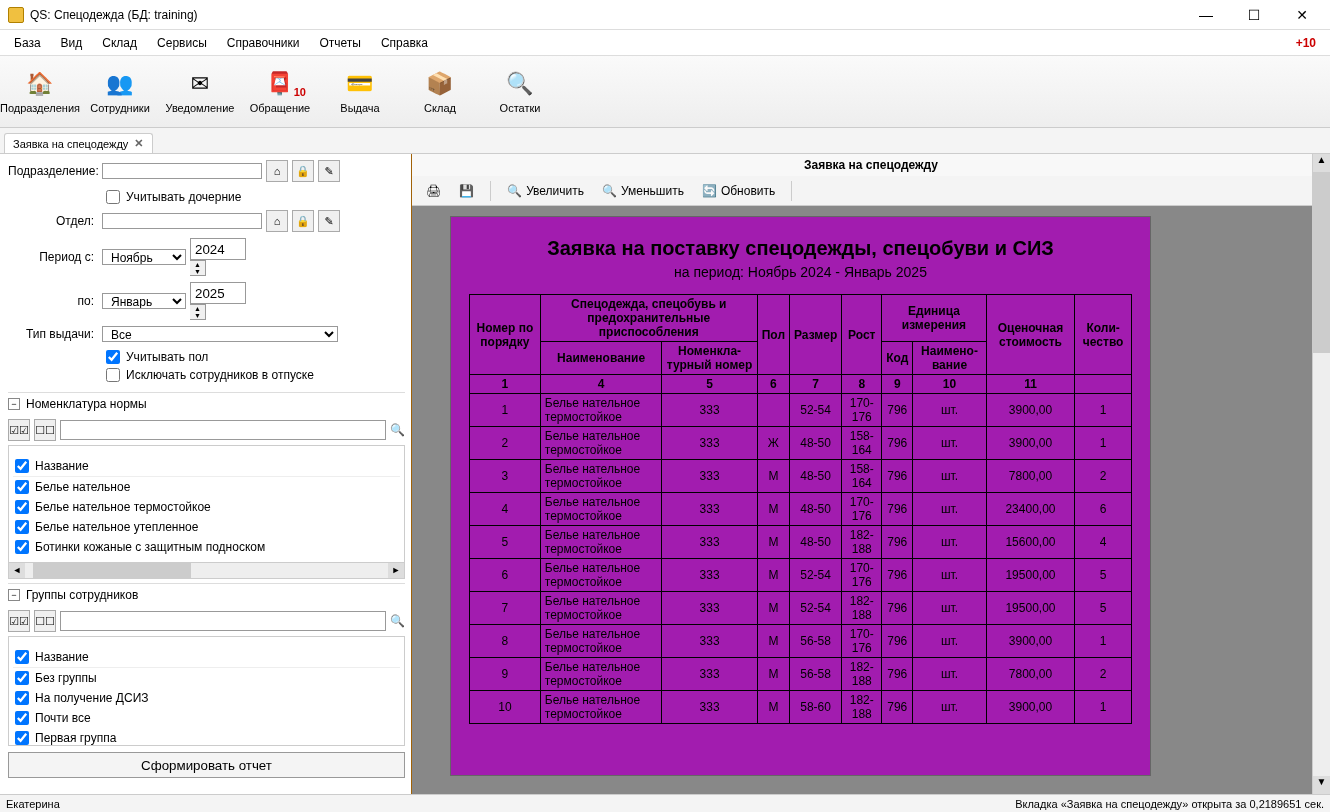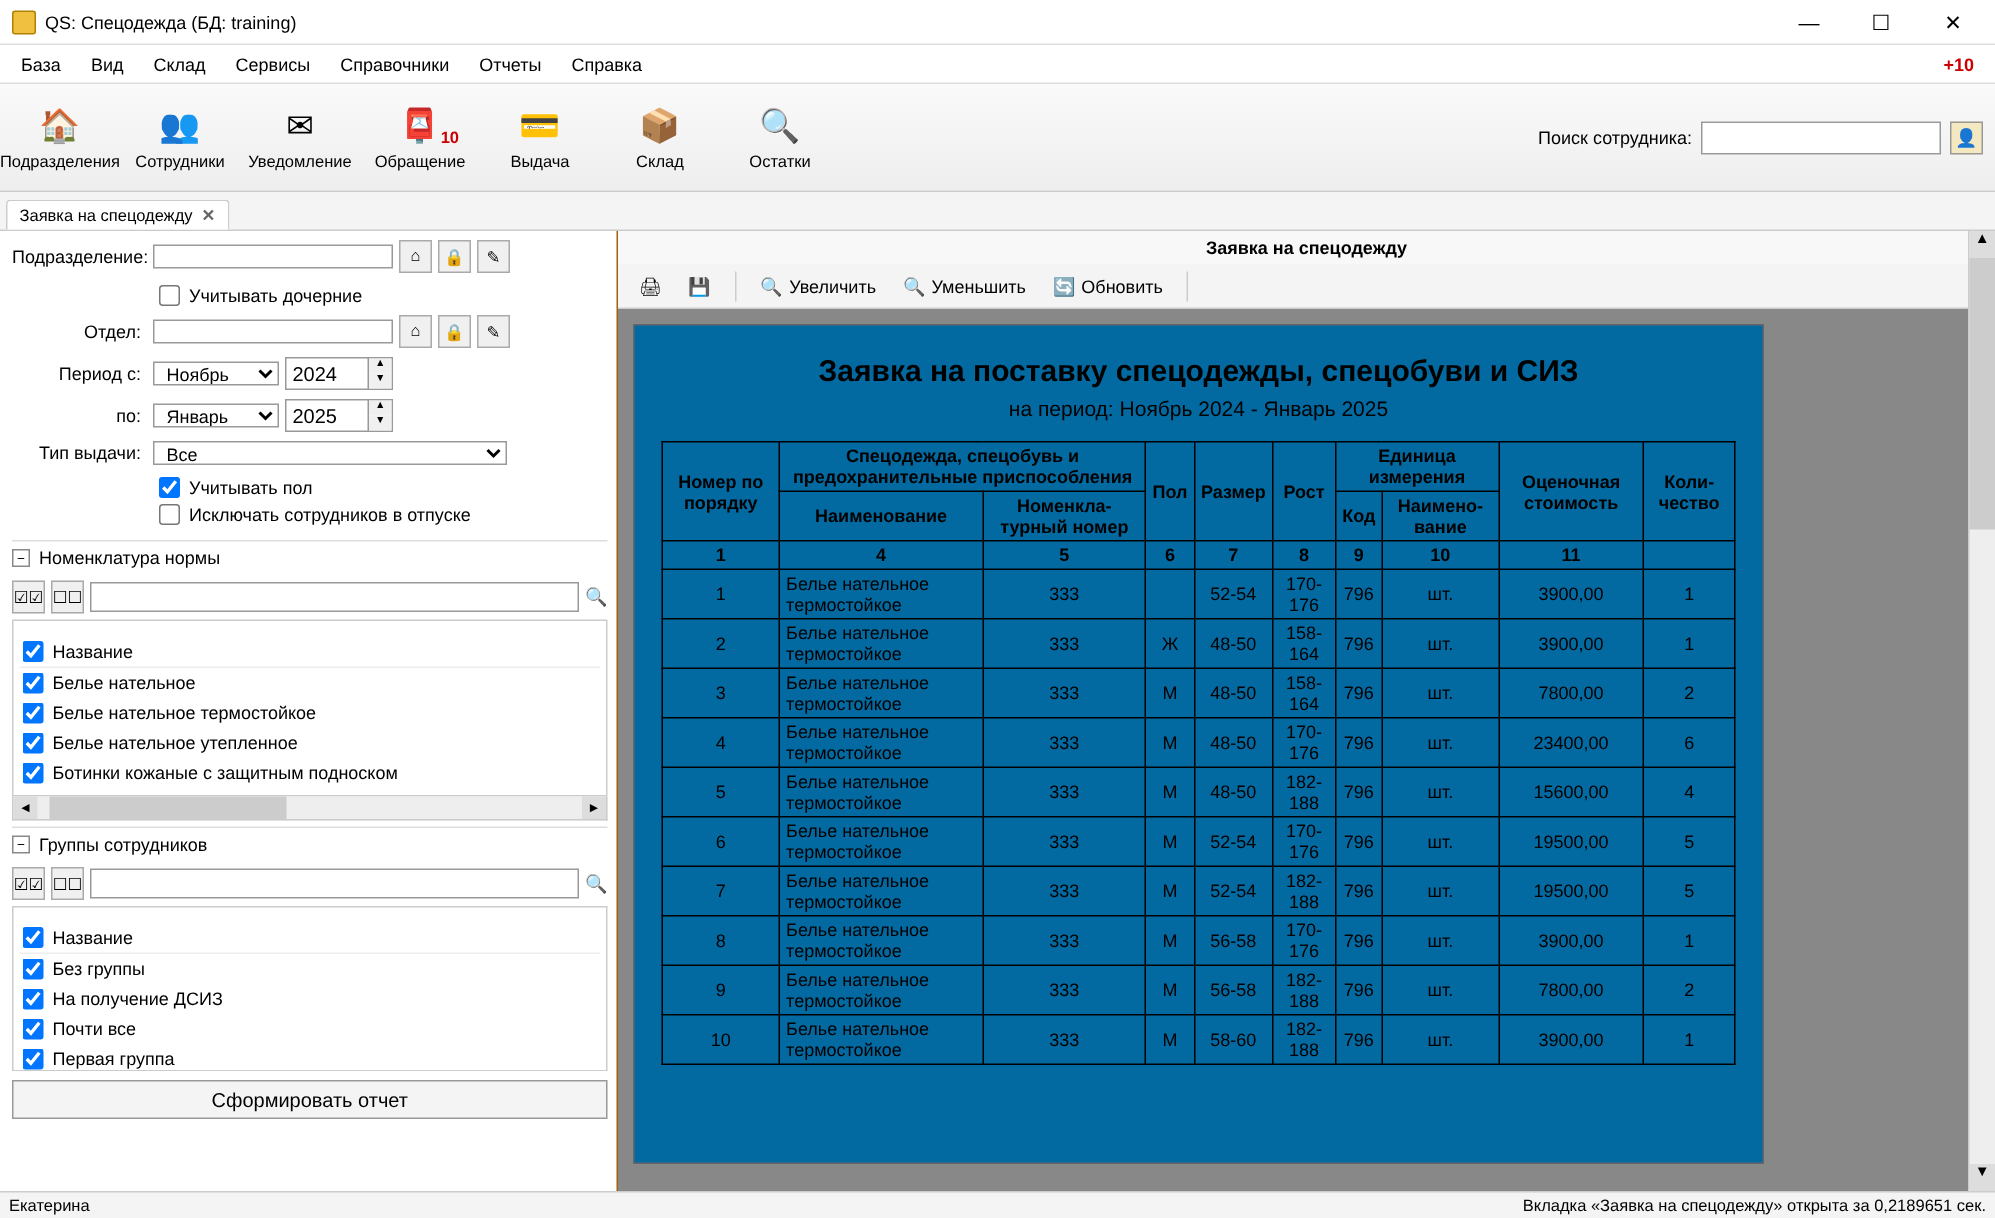--- a/index.html
+++ b/index.html
@@ -33,21 +33,21 @@
 .reportpane { flex: 1; display: flex; flex-direction: column; background: #f8f8f8; position:relative; }
 
 .field-row { display: flex; align-items: center; gap: 4px; margin-bottom: 6px; }
 .field-row label { width: 90px; text-align: right; padding-right: 4px; font-size: 12px; }
 .field-row input[type="text"], .field-row select { border: 1px solid #999; height: 16px; padding: 0 4px; font-size: 12px; background:#fff; }
 .txt-wide { width: 160px; }
 .icon-btn { width: 22px; height: 22px; border: 1px solid #aaa; background: #f0f0f0; display:inline-flex; align-items:center; justify-content:center; cursor:pointer; font-size:11px; }
 .chk-row { display: flex; align-items: center; gap: 6px; margin: 2px 0 6px 98px; }
 input[type="checkbox"] { width: 14px; height: 14px; }
 
-.spinner { display:flex; }
+.spinner { display:flex;flex-direction:column; }
 .spinner input { width: 56px; border:1px solid #999; height:22px; padding:0 4px; }
 .spinner .spin { width:16px; border:1px solid #999; border-left:none; display:flex; flex-direction:column; }
 .spinner .spin span { flex:1; font-size:7px; text-align:center; cursor:pointer; background:#f0f0f0; }
 
 .section-head { display:flex; align-items:center; gap:6px; padding:4px 0; border-top:1px solid #ddd; margin-top:4px; font-size:12px; }
 .section-head .collapse { width:12px; height:12px; border:1px solid #888; display:flex; align-items:center; justify-content:center; font-size:9px; cursor:pointer; }
 .mini-toolbar { display:flex; gap:4px; margin:4px 0; align-items:center; }
 .mini-toolbar input { flex:1; height:20px; border:1px solid #999; }
 .mini-toolbar .search-ic { color:#888; cursor:pointer; }
 
@@ -63,21 +63,21 @@
 .generate-btn { margin-top:6px; width:100%; height:26px; border:1px solid #999; background:#f4f4f4; cursor:pointer; }
 
 .vert-label { position:absolute; left:412px; top:300px; writing-mode:vertical-rl; transform:rotate(180deg); font-size:11px; background:#f0f0f0; border:1px solid #ccc; padding:12px 2px; }
 
 .report-title-strip { text-align:center; font-weight:bold; font-size:12px; padding:4px 0; }
 .report-toolbar { height:30px; border-bottom:1px solid #ccc; background:#f4f4f4; display:flex; align-items:center; gap:6px; padding:0 8px; }
 .report-toolbar .sep { width:1px; height:20px; background:#ccc; margin:0 4px; }
 .rtb-btn { display:flex; align-items:center; gap:4px; padding:3px 6px; cursor:pointer; border-radius:2px; }
 
 .report-scroll { flex:1; overflow:auto; background:#888; padding:10px 20px 10px 10px; position:relative; }
-.page { background:#0369a1; border:1px solid #666; padding:20px 18px; min-height:560px; width:754px; }
+.page { background:#a21caf; border:1px solid #666; padding:20px 18px; min-height:560px; width:701px;margin-left:28px; }
 .page h2 { text-align:center; font-size:20px; font-weight:bold; margin-bottom:4px; }
 .page .sub { text-align:center; font-size:14px; margin-bottom:14px; }
 
 table.rpt { border-collapse:collapse; width:100%; font-size:12px; }
 table.rpt th, table.rpt td { border:1px solid #000; padding:2px 4px; text-align:center; }
 table.rpt th { font-weight:bold; }
 table.rpt td.name { text-align:left; }
 
 .rscroll { position:absolute; right:0; top:0; bottom:0; width:18px; background:#eee; border-left:1px solid #ccc; display:flex; flex-direction:column; }
 .rscroll .arrow { height:18px; background:#ddd; text-align:center; font-size:10px; cursor:pointer; }
@@ -135,27 +135,20 @@
       <div class="tlabel">Выдача</div>
     </div>
   <div class="tbtn">
       <div class="ticon">📦</div>
       <div class="tlabel">Склад</div>
     </div>
   <div class="tbtn">
       <div class="ticon">🔍</div>
       <div class="tlabel">Остатки</div>
     </div>
-  <div class="search-area">
-    <span>Поиск сотрудника:</span>
-    <input type="text" placeholder="" style="">
-    <div class="search-btn">
-        <span>👤</span>
-      </div>
-  </div>
 </div>
 
 <div class="tabstrip">
   <div class="tab">
     <span>Заявка на спецодежду</span>
     <span class="close">✕</span>
   </div>
 </div>
 
 <div class="workarea">

